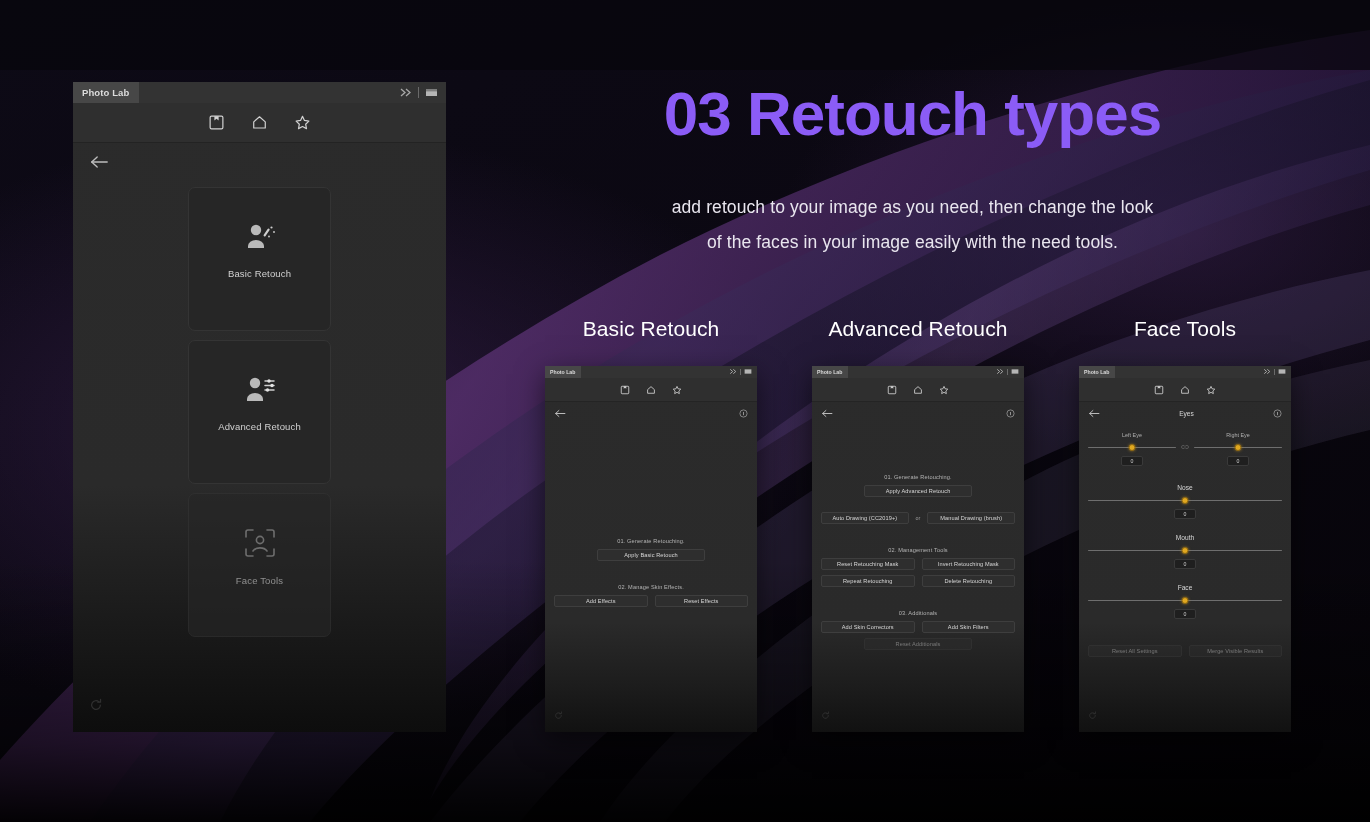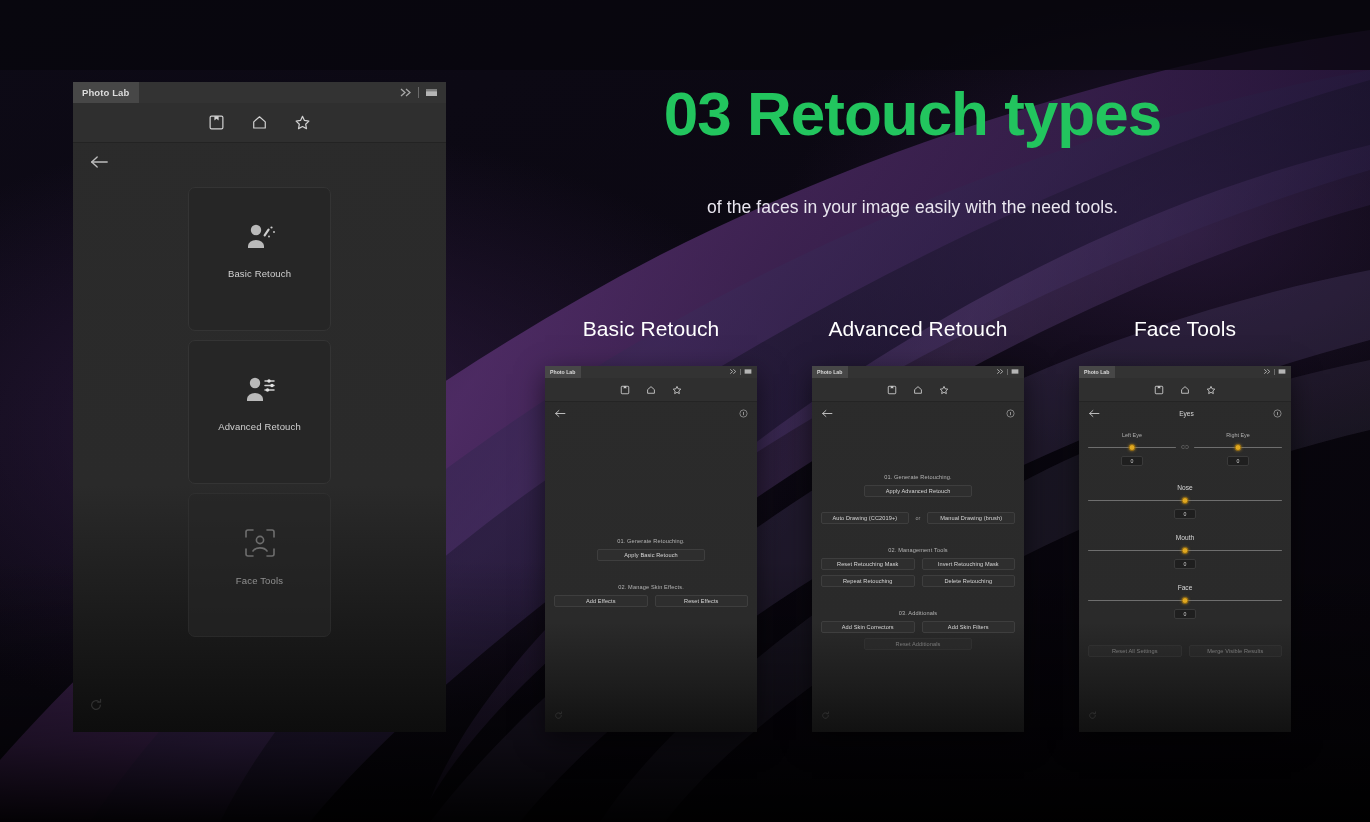--- a/index.html
+++ b/index.html
@@ -99,21 +99,21 @@
     position: absolute;
     left: 16px; bottom: 16px;
     opacity: .25;
   }
 
   
   #content { position: absolute; left: 455px; top: 0; width: 915px; height: 822px; z-index: 4; }
   #hero-title {
     position: absolute; top: 78px; left: 0; width: 915px;
     text-align: center;
-    color: #22c55e;
+    color: #8b5cf6;
     font-size: 62px;
     font-weight: bold;
     letter-spacing: -1px;
   }
   #hero-sub {
     position: absolute; top: 190px; left: 0; width: 915px;
     text-align: center;
     color: #e9e6ef;
     font-size: 17.5px;
     line-height: 35px;
@@ -380,20 +380,21 @@
           <polyline points="13.2,1.6 13.2,4.8 10,4.8"></polyline>
       </svg>
     </span>
   </div>
 </div>
 
 <div id="content">
 
   <div id="hero-title">03 Retouch types</div>
   <div id="hero-sub">
+    <div>add retouch to your image as you need, then change the look</div>
     <div>of the faces in your image easily with the need tools.</div>
   </div>
 
   <div class="col-heading" style="left:90px;  width:212px;">Basic Retouch</div>
   <div class="col-heading" style="left:357px; width:212px;">Advanced Retouch</div>
   <div class="col-heading" style="left:624px; width:212px;">Face Tools</div>
 
   <div class="mini" style="left:90px;">
     <div class="m-titlebar">
       <div class="m-tab">

